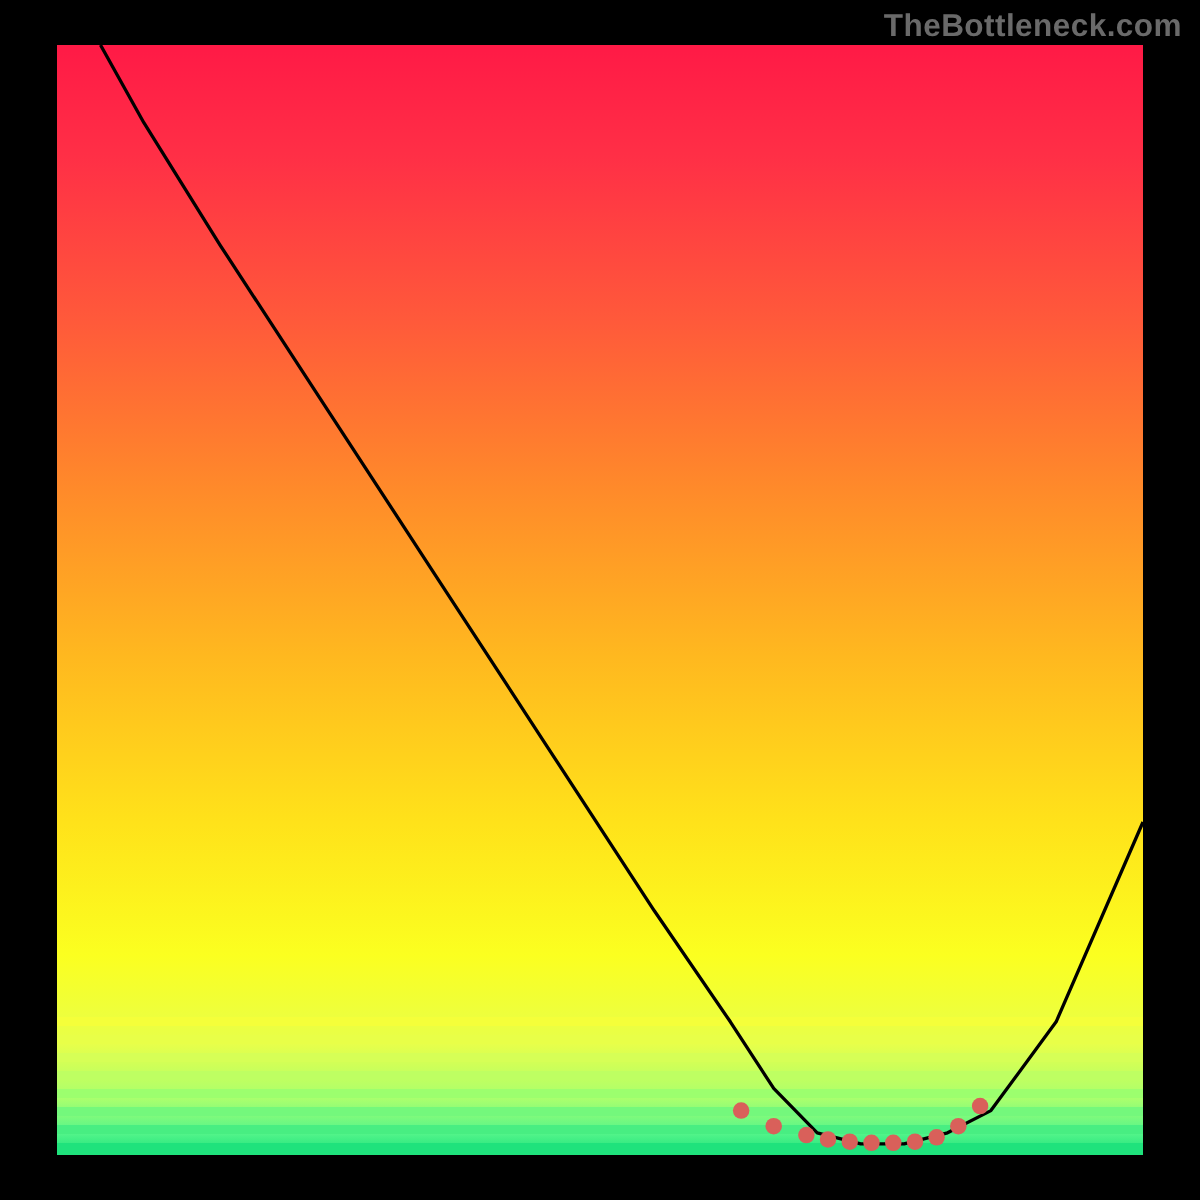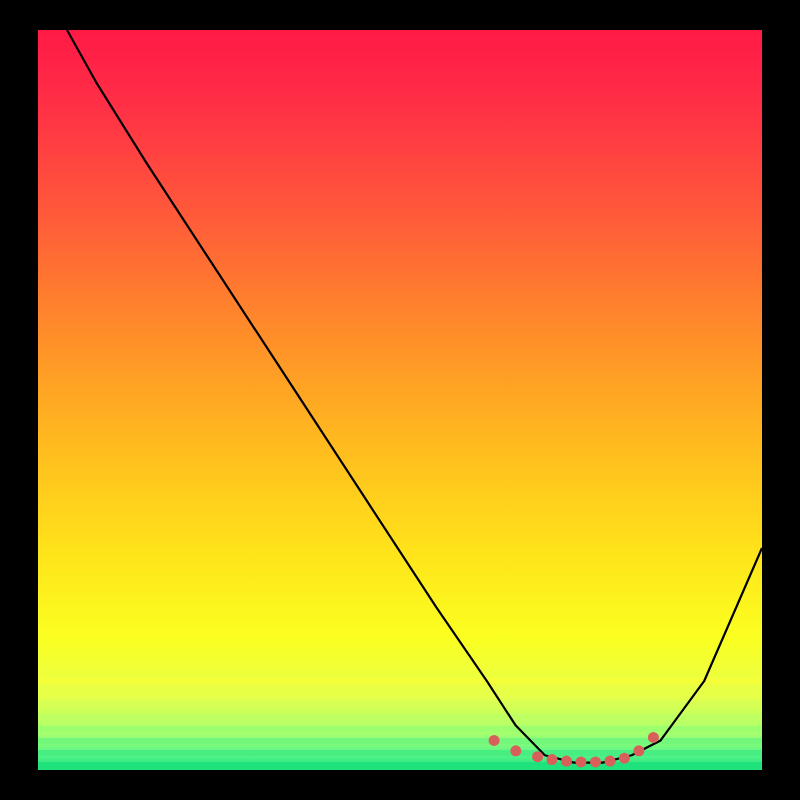--- a/index.html
+++ b/index.html
@@ -7,20 +7,21 @@
   .container { position: relative; width: 800px; height: 800px; background: #000; }
   .watermark { position: absolute; top: 6px; right: 12px; color: #6a6a6a; font-size: 21px; font-weight: bold; letter-spacing: 0.3px; }
   .plot { position: absolute; left: 38px; top: 30px; width: 724px; height: 740px; overflow: hidden; }
   .gradient { position: absolute; inset: 0; }
   svg.curve { position: absolute; inset: 0; }
 </style>
 </head>
 <body>
 <div class="container">
 
+  <div class="watermark">TheBottleneck.com</div>
 
   <div class="plot">
     <svg class="gradient" viewBox="0 0 724 740" preserveAspectRatio="none">
       <defs>
         <linearGradient id="bg" x1="0" y1="0" x2="0" y2="1">
           <stop offset="0%" stop-color="#ff1a46"></stop>
           <stop offset="10%" stop-color="#ff2f46"></stop>
           <stop offset="25%" stop-color="#ff5a3a"></stop>
           <stop offset="40%" stop-color="#ff8a2a"></stop>
           <stop offset="55%" stop-color="#ffb81f"></stop>

